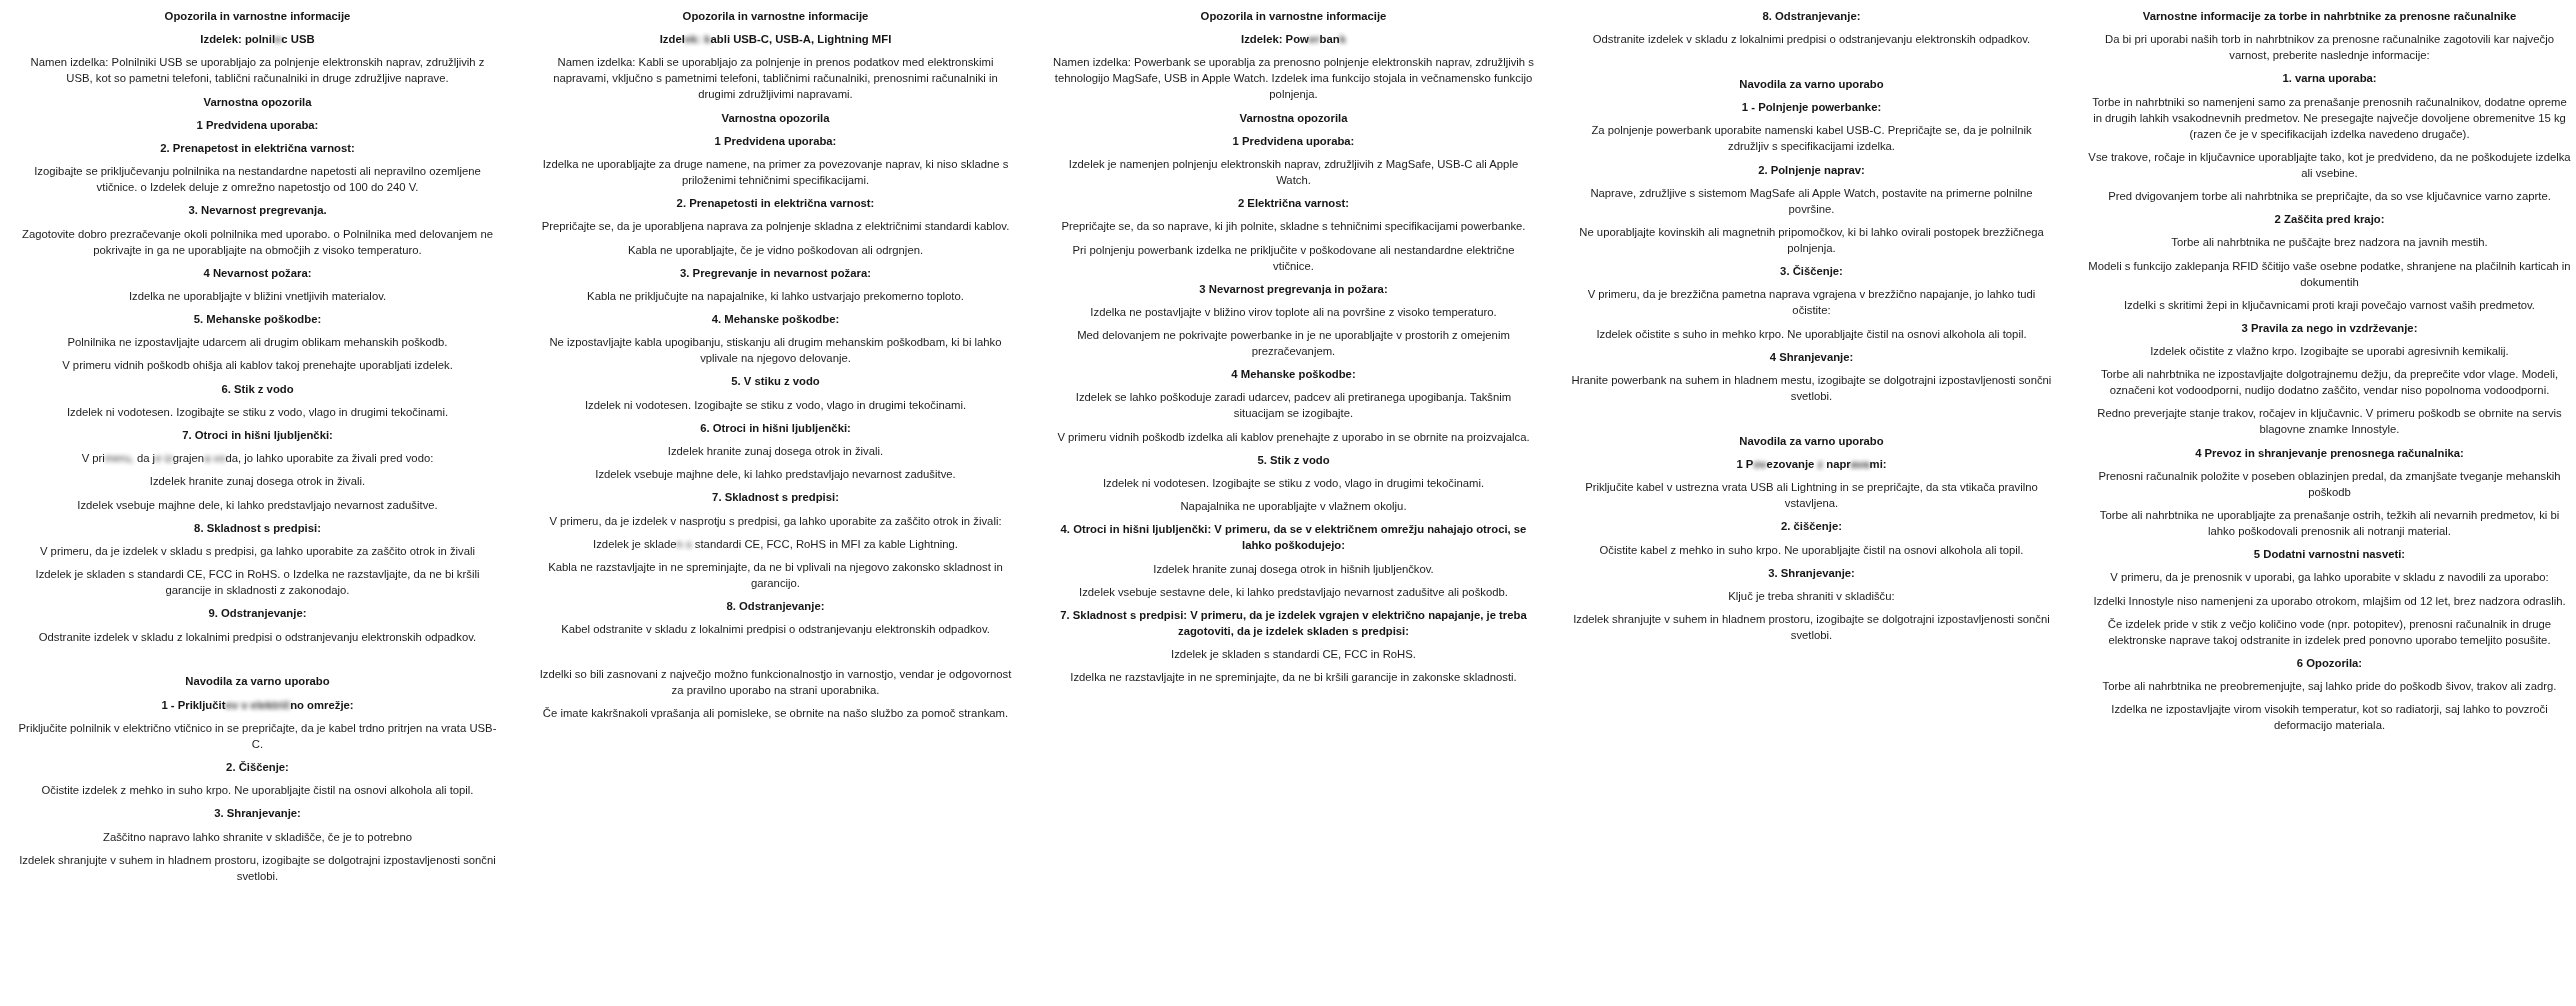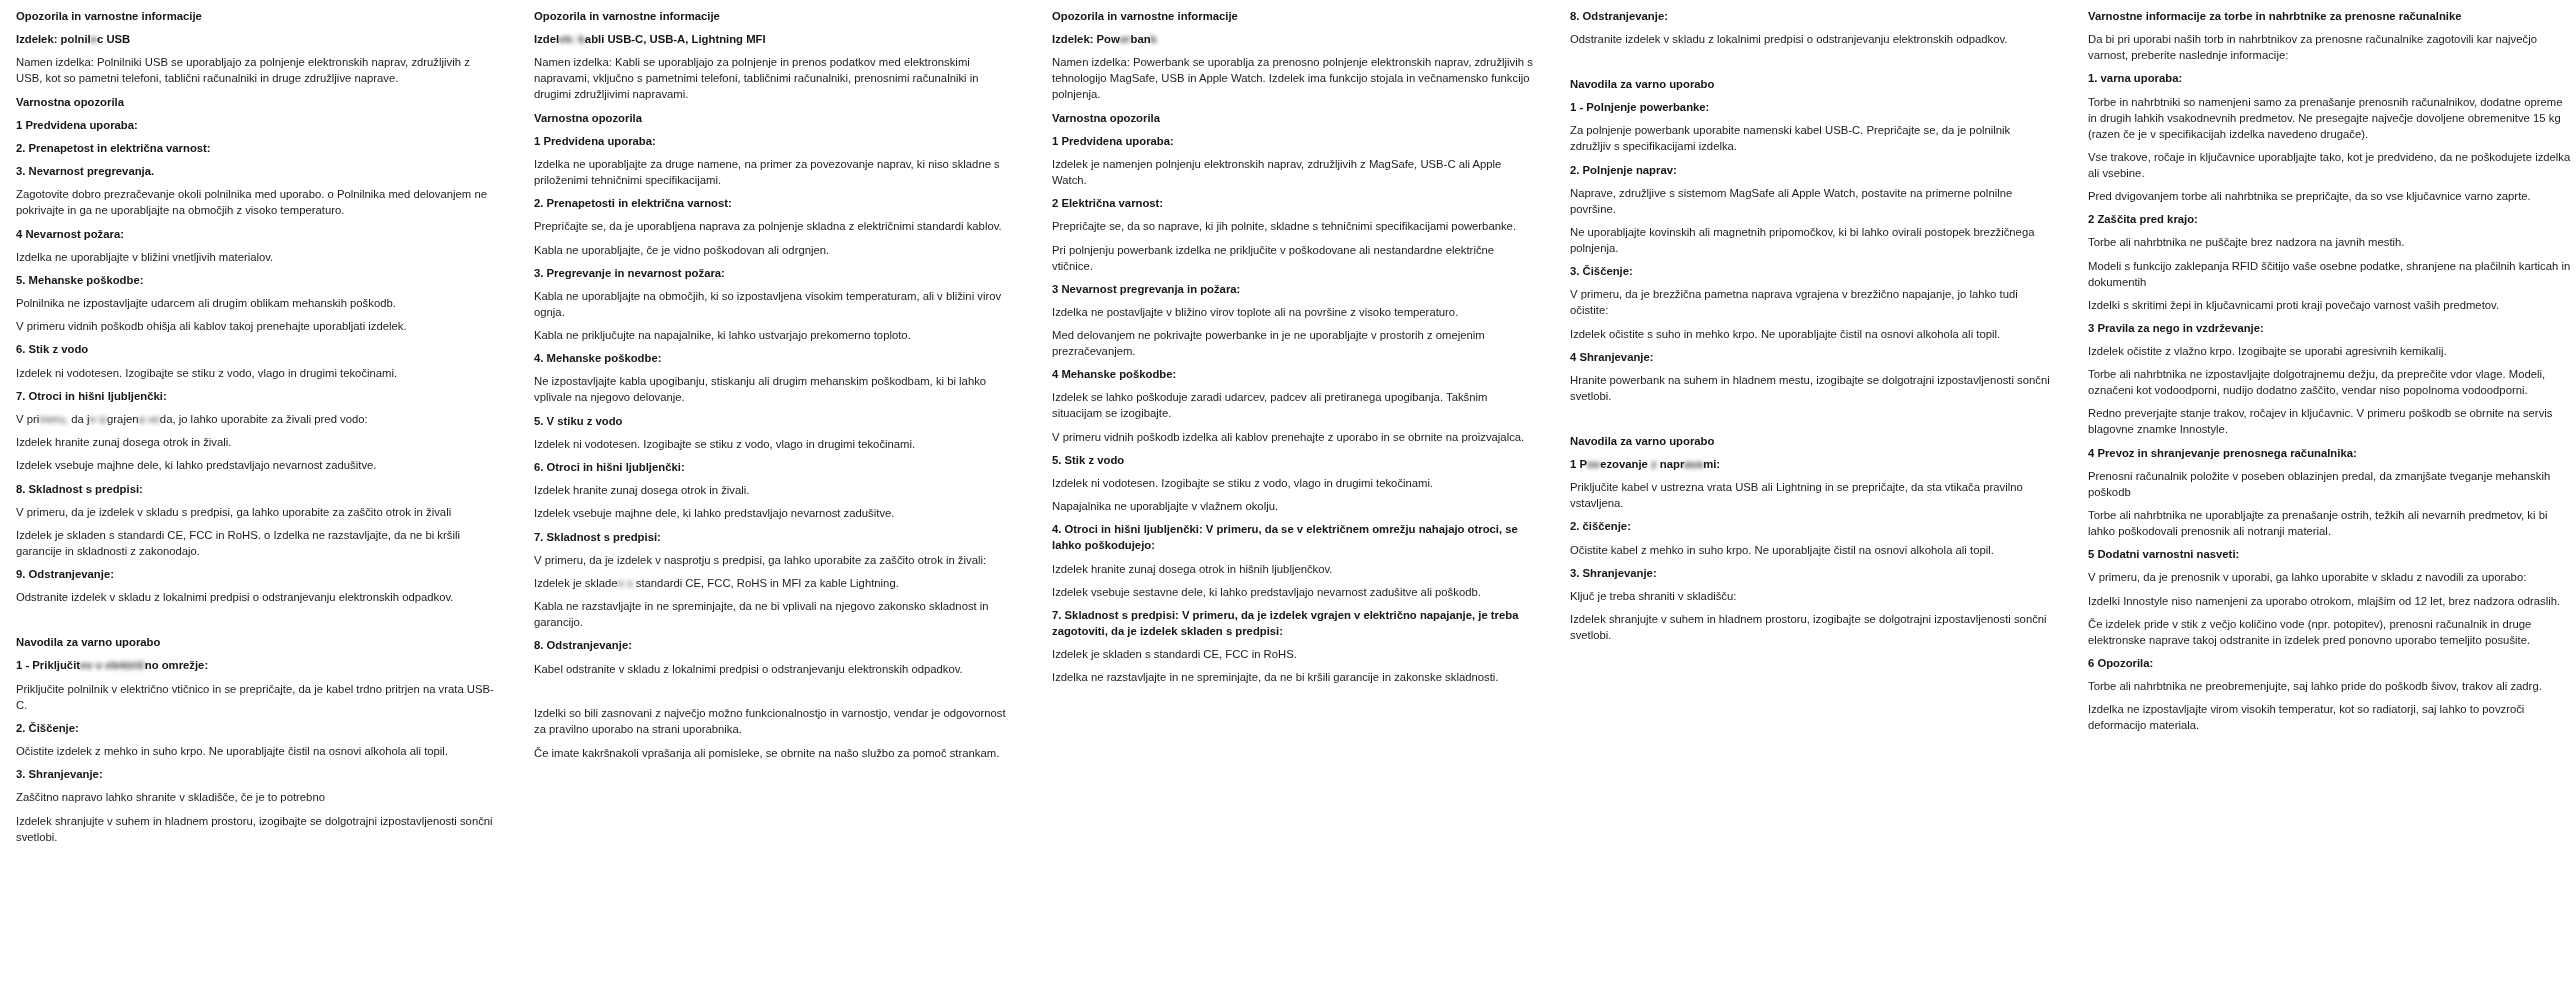--- a/index.html
+++ b/index.html
@@ -7,39 +7,41 @@
     width:2576px;height:1006px;overflow:hidden;
     font-family:"Liberation Sans","DejaVu Sans",sans-serif;
     color:#1d1d1d;
     -webkit-font-smoothing:antialiased;
   }
   .doc{
     display:flex;
     align-items:flex-start;
     padding:8px 14.5px 0 16px;
     gap:35px;
+    text-align:center;
   }
   .col{flex:0 0 483px;width:483px;}
   .col p{margin:0 0 7.2px 0;font-size:11.3px;line-height:16px;}
   .col p.h{font-weight:700;color:#161616;}
   .gap{height:14.5px;margin-bottom:7.2px;}
   .blur{filter:blur(1.9px);opacity:.88;}
 </style>
 </head>
 <body>
 
 <div class="doc">
 
 <section class="col">
       <p class="h"><span>Opozorila in varnostne informacije</span></p>
       <p class="h"><span>Izdelek: polnil</span><span class="blur">e</span><span>c USB</span></p>
       <p class="b"><span>Namen izdelka: Polnilniki USB se uporabljajo za polnjenje elektronskih naprav, združljivih z USB, kot so pametni telefoni, tablični računalniki in druge združljive naprave.</span></p>
       <p class="h"><span>Varnostna opozorila</span></p>
       <p class="h"><span>1 Predvidena uporaba:</span></p>
       <p class="h"><span>2. Prenapetost in električna varnost:</span></p>
+      <p class="b"><span>Izogibajte se priključevanju polnilnika na nestandardne napetosti ali nepravilno ozemljene vtičnice. o Izdelek deluje z omrežno napetostjo od 100 do 240 V.</span></p>
       <p class="h"><span>3. Nevarnost pregrevanja.</span></p>
       <p class="b"><span>Zagotovite dobro prezračevanje okoli polnilnika med uporabo. o Polnilnika med delovanjem ne pokrivajte in ga ne uporabljajte na območjih z visoko temperaturo.</span></p>
       <p class="h"><span>4 Nevarnost požara:</span></p>
       <p class="b"><span>Izdelka ne uporabljajte v bližini vnetljivih materialov.</span></p>
       <p class="h"><span>5. Mehanske poškodbe:</span></p>
       <p class="b"><span>Polnilnika ne izpostavljajte udarcem ali drugim oblikam mehanskih poškodb.</span></p>
       <p class="b"><span>V primeru vidnih poškodb ohišja ali kablov takoj prenehajte uporabljati izdelek.</span></p>
       <p class="h"><span>6. Stik z vodo</span></p>
       <p class="b"><span>Izdelek ni vodotesen. Izogibajte se stiku z vodo, vlago in drugimi tekočinami.</span></p>
       <p class="h"><span>7. Otroci in hišni ljubljenčki:</span></p>
@@ -65,21 +67,20 @@
       <p class="h"><span>Opozorila in varnostne informacije</span></p>
       <p class="h"><span>Izdel</span><span class="blur">ek: k</span><span>abli USB-C, USB-A, Lightning MFI</span></p>
       <p class="b"><span>Namen izdelka: Kabli se uporabljajo za polnjenje in prenos podatkov med elektronskimi napravami, vključno s pametnimi telefoni, tabličnimi računalniki, prenosnimi računalniki in drugimi združljivimi napravami.</span></p>
       <p class="h"><span>Varnostna opozorila</span></p>
       <p class="h"><span>1 Predvidena uporaba:</span></p>
       <p class="b"><span>Izdelka ne uporabljajte za druge namene, na primer za povezovanje naprav, ki niso skladne s priloženimi tehničnimi specifikacijami.</span></p>
       <p class="h"><span>2. Prenapetosti in električna varnost:</span></p>
       <p class="b"><span>Prepričajte se, da je uporabljena naprava za polnjenje skladna z električnimi standardi kablov.</span></p>
       <p class="b"><span>Kabla ne uporabljajte, če je vidno poškodovan ali odrgnjen.</span></p>
       <p class="h"><span>3. Pregrevanje in nevarnost požara:</span></p>
-      <p class="b"><span>Kabla ne uporabljajte na območjih, ki so izpostavljena visokim temperaturam, ali v bližini virov ognja.</span></p>
       <p class="b"><span>Kabla ne priključujte na napajalnike, ki lahko ustvarjajo prekomerno toploto.</span></p>
       <p class="h"><span>4. Mehanske poškodbe:</span></p>
       <p class="b"><span>Ne izpostavljajte kabla upogibanju, stiskanju ali drugim mehanskim poškodbam, ki bi lahko vplivale na njegovo delovanje.</span></p>
       <p class="h"><span>5. V stiku z vodo</span></p>
       <p class="b"><span>Izdelek ni vodotesen. Izogibajte se stiku z vodo, vlago in drugimi tekočinami.</span></p>
       <p class="h"><span>6. Otroci in hišni ljubljenčki:</span></p>
       <p class="b"><span>Izdelek hranite zunaj dosega otrok in živali.</span></p>
       <p class="b"><span>Izdelek vsebuje majhne dele, ki lahko predstavljajo nevarnost zadušitve.</span></p>
       <p class="h"><span>7. Skladnost s predpisi:</span></p>
       <p class="b"><span>V primeru, da je izdelek v nasprotju s predpisi, ga lahko uporabite za zaščito otrok in živali:</span></p>

